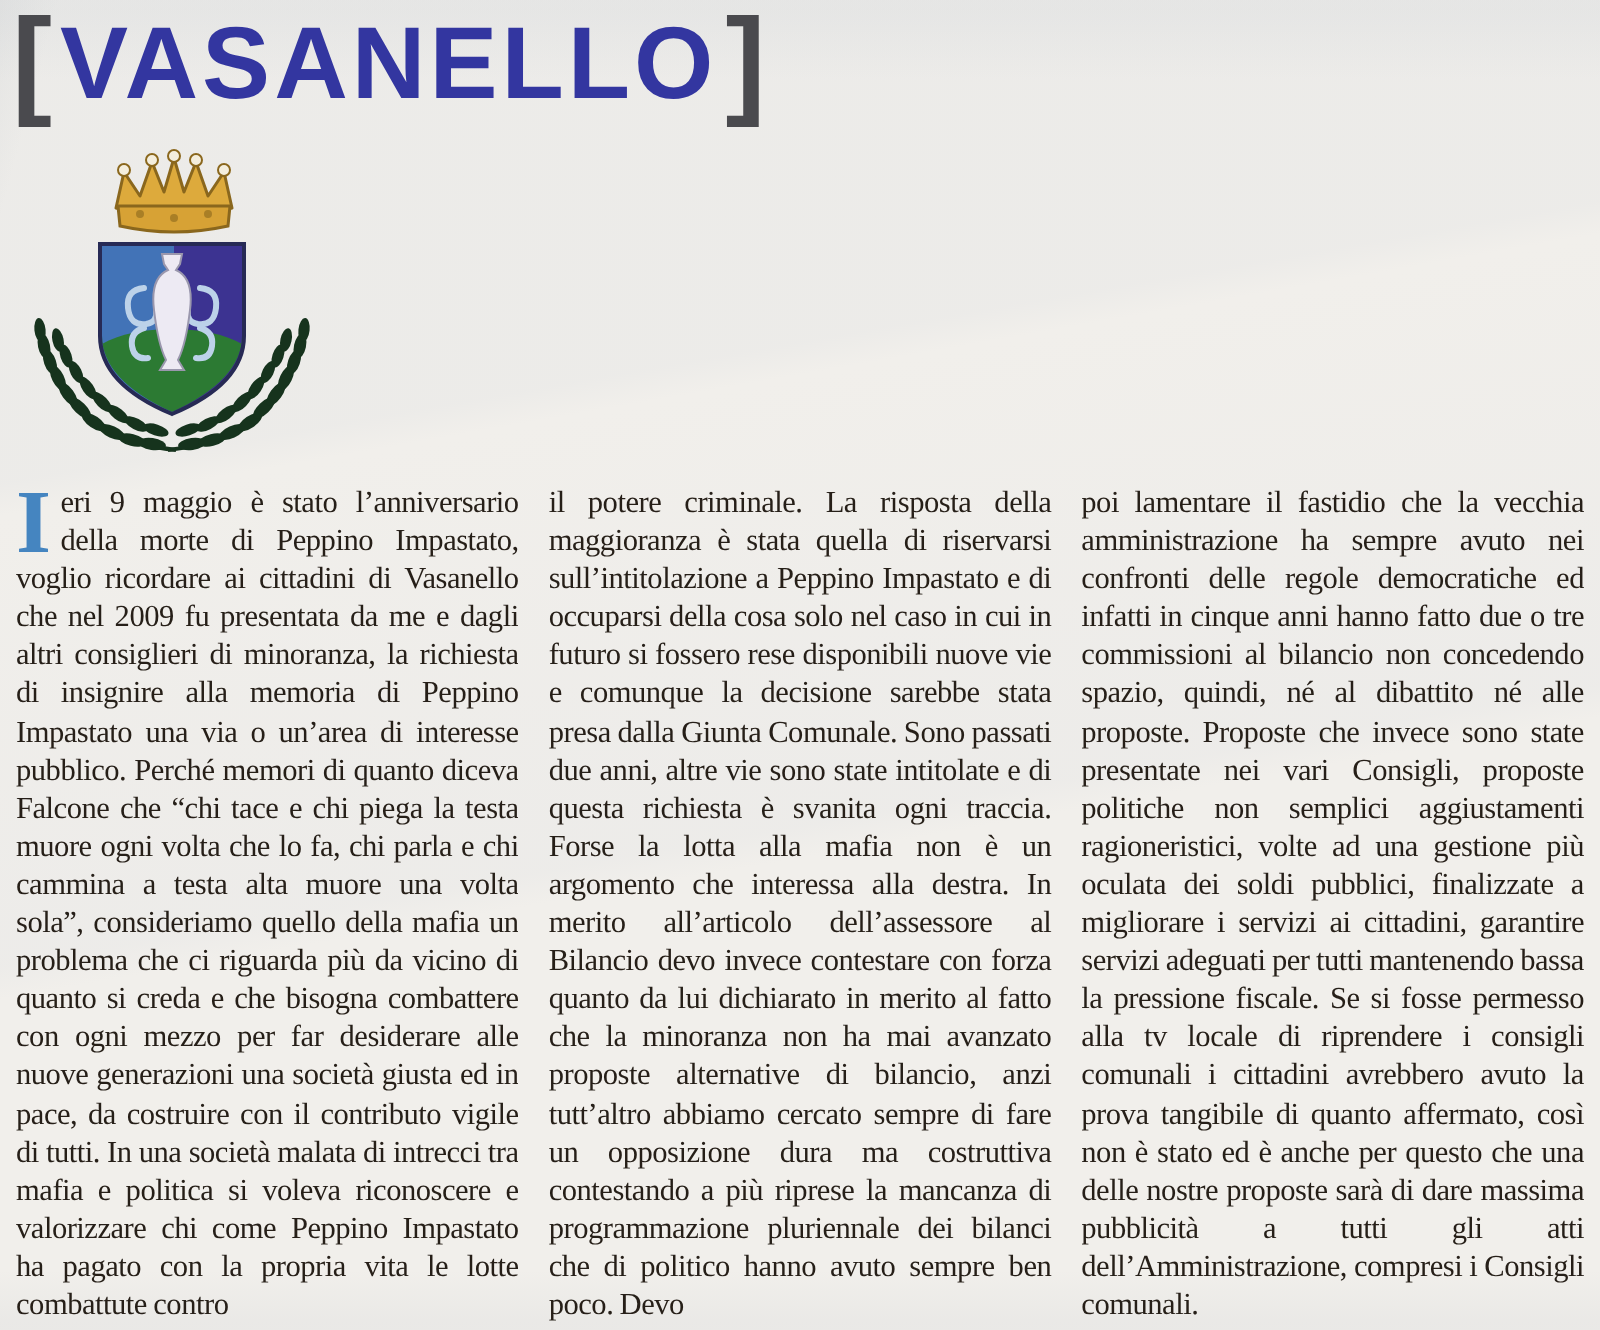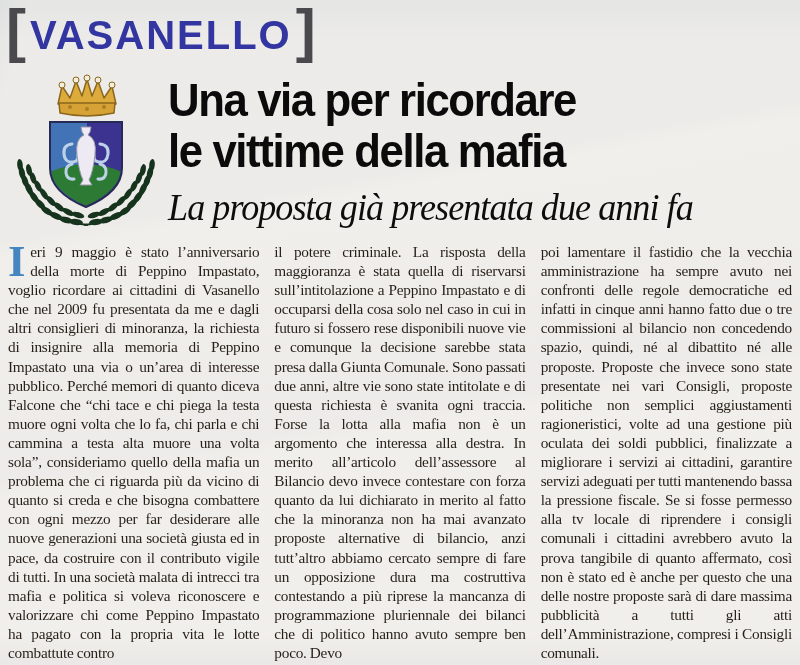--- a/index.html
+++ b/index.html
@@ -24,21 +24,21 @@
     font-weight:700;
     white-space:nowrap;
     line-height:66px;
   }
   .masthead .bracket{
     font-size:60px;
     letter-spacing:0;
     vertical-align:-2px;
   }
   .masthead .mh-title{
-    font-size:40px;
+    font-size:51px;
     letter-spacing:2px;
     padding:0 4px;
   }
   
   .head-row{position:absolute;left:8px;top:72px;right:8px;display:flex;align-items:flex-start;}
   .crest{width:156px;height:164px;flex:0 0 auto;}
   .head-text{margin-left:4px;padding-top:2px;}
   .headline{
     font-family:"Liberation Sans", sans-serif;
     font-weight:700;
@@ -149,27 +149,20 @@
             <path d="M64,92 q-7,2 -6,9 q1,7 8,6"></path>
             <path d="M92,72 q9,1 8,10 q-1,9 -9,8 q-6,-1 -5,-7"></path>
             <path d="M92,92 q7,2 6,9 q-1,7 -8,6"></path>
           </g>
 
           <path d="M73,55 L83,55 L82,60 L80,63 Q89,67 87,83 Q85,100 81,108 L84,113 L72,113 L75,108 Q71,100 69,83 Q67,67 76,63 L74,60 Z" fill="#edeaf3" stroke="#9a97ad" stroke-width="1"></path>
         </g>
       </svg>
     </div>
 
-    <div class="head-text">
-      <div class="headline">
-        <div>Una via per ricordare</div>
-        <div>le vittime della mafia</div>
-      </div>
-      <div class="subtitle">La proposta già presentata due anni fa</div>
-    </div>
   </div>
 
   <div class="body-columns">
     <div class="col"><span class="dropcap" style="color:#4585c0">I</span><span>eri 9 maggio è stato l’anniversario della morte di Peppino Impastato, voglio ricordare ai cittadini di Vasanello che nel 2009 fu presentata da me e dagli altri consiglieri di minoranza, la richiesta di insignire alla memoria di Peppino Impastato una via o un’area di interesse pubblico. Perché memori di quanto diceva Falcone che “chi tace e chi piega la testa muore ogni volta che lo fa, chi parla e chi cammina a testa alta muore una volta sola”, consideriamo quello della mafia un problema che ci riguarda più da vicino di quanto si creda e che bisogna combattere con ogni mezzo per far desiderare alle nuove generazioni una società giusta ed in pace, da costruire con il contributo vigile di tutti. In una società malata di intrecci tra mafia e politica si voleva riconoscere e valorizzare chi come Peppino Impastato ha pagato con la propria vita le lotte combattute contro</span></div>
     <div class="col"><span>il potere criminale. La risposta della maggioranza è stata quella di riservarsi sull’intitolazione a Peppino Impastato e di occuparsi della cosa solo nel caso in cui in futuro si fossero rese disponibili nuove vie e comunque la decisione sarebbe stata presa dalla Giunta Comunale. Sono passati due anni, altre vie sono state intitolate e di questa richiesta è svanita ogni traccia. Forse la lotta alla mafia non è un argomento che interessa alla destra. In merito all’articolo dell’assessore al Bilancio devo invece contestare con forza quanto da lui dichiarato in merito al fatto che la minoranza non ha mai avanzato proposte alternative di bilancio, anzi tutt’altro abbiamo cercato sempre di fare un opposizione dura ma costruttiva contestando a più riprese la mancanza di programmazione pluriennale dei bilanci che di politico hanno avuto sempre ben poco. Devo</span></div>
     <div class="col"><span>poi lamentare il fastidio che la vecchia amministrazione ha sempre avuto nei confronti delle regole democratiche ed infatti in cinque anni hanno fatto due o tre commissioni al bilancio non concedendo spazio, quindi, né al dibattito né alle proposte. Proposte che invece sono state presentate nei vari Consigli, proposte politiche non semplici aggiustamenti ragioneristici, volte ad una gestione più oculata dei soldi pubblici, finalizzate a migliorare i servizi ai cittadini, garantire servizi adeguati per tutti mantenendo bassa la pressione fiscale. Se si fosse permesso alla tv locale di riprendere i consigli comunali i cittadini avrebbero avuto la prova tangibile di quanto affermato, così non è stato ed è anche per questo che una delle nostre proposte sarà di dare massima pubblicità a tutti gli atti dell’Amministrazione, compresi i Consigli comunali.</span></div>
   </div>
 
 </div>
 

